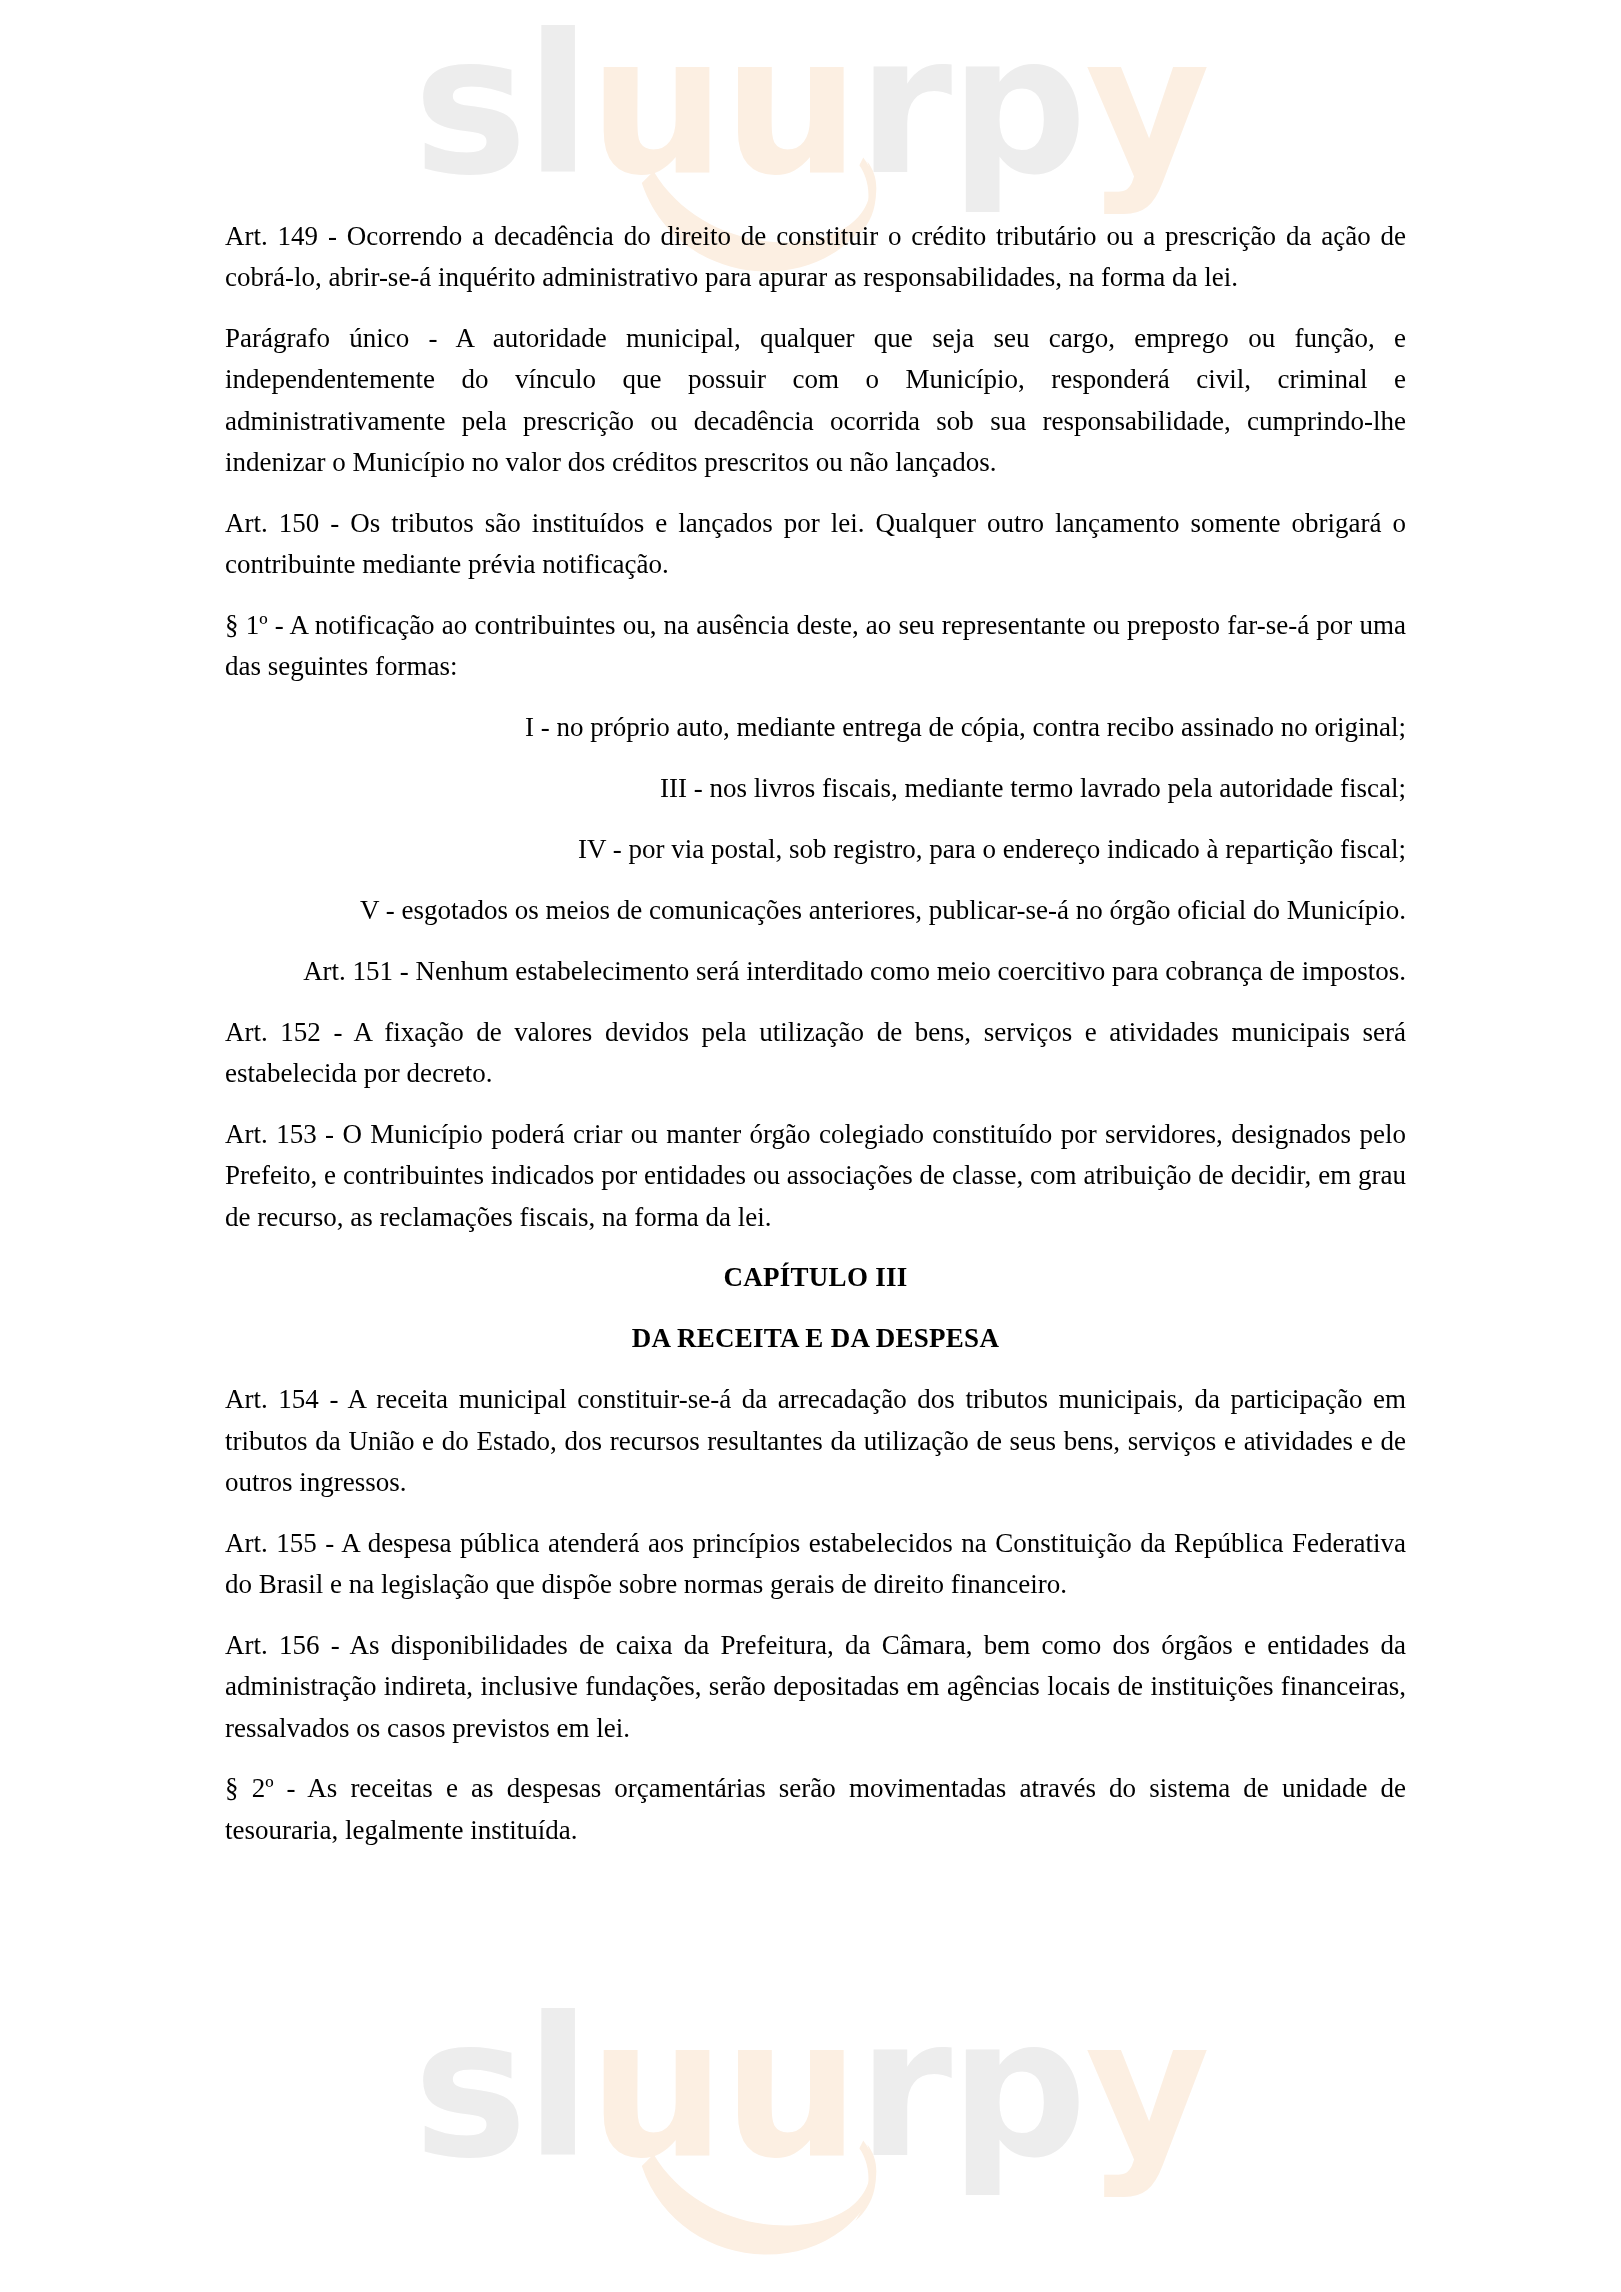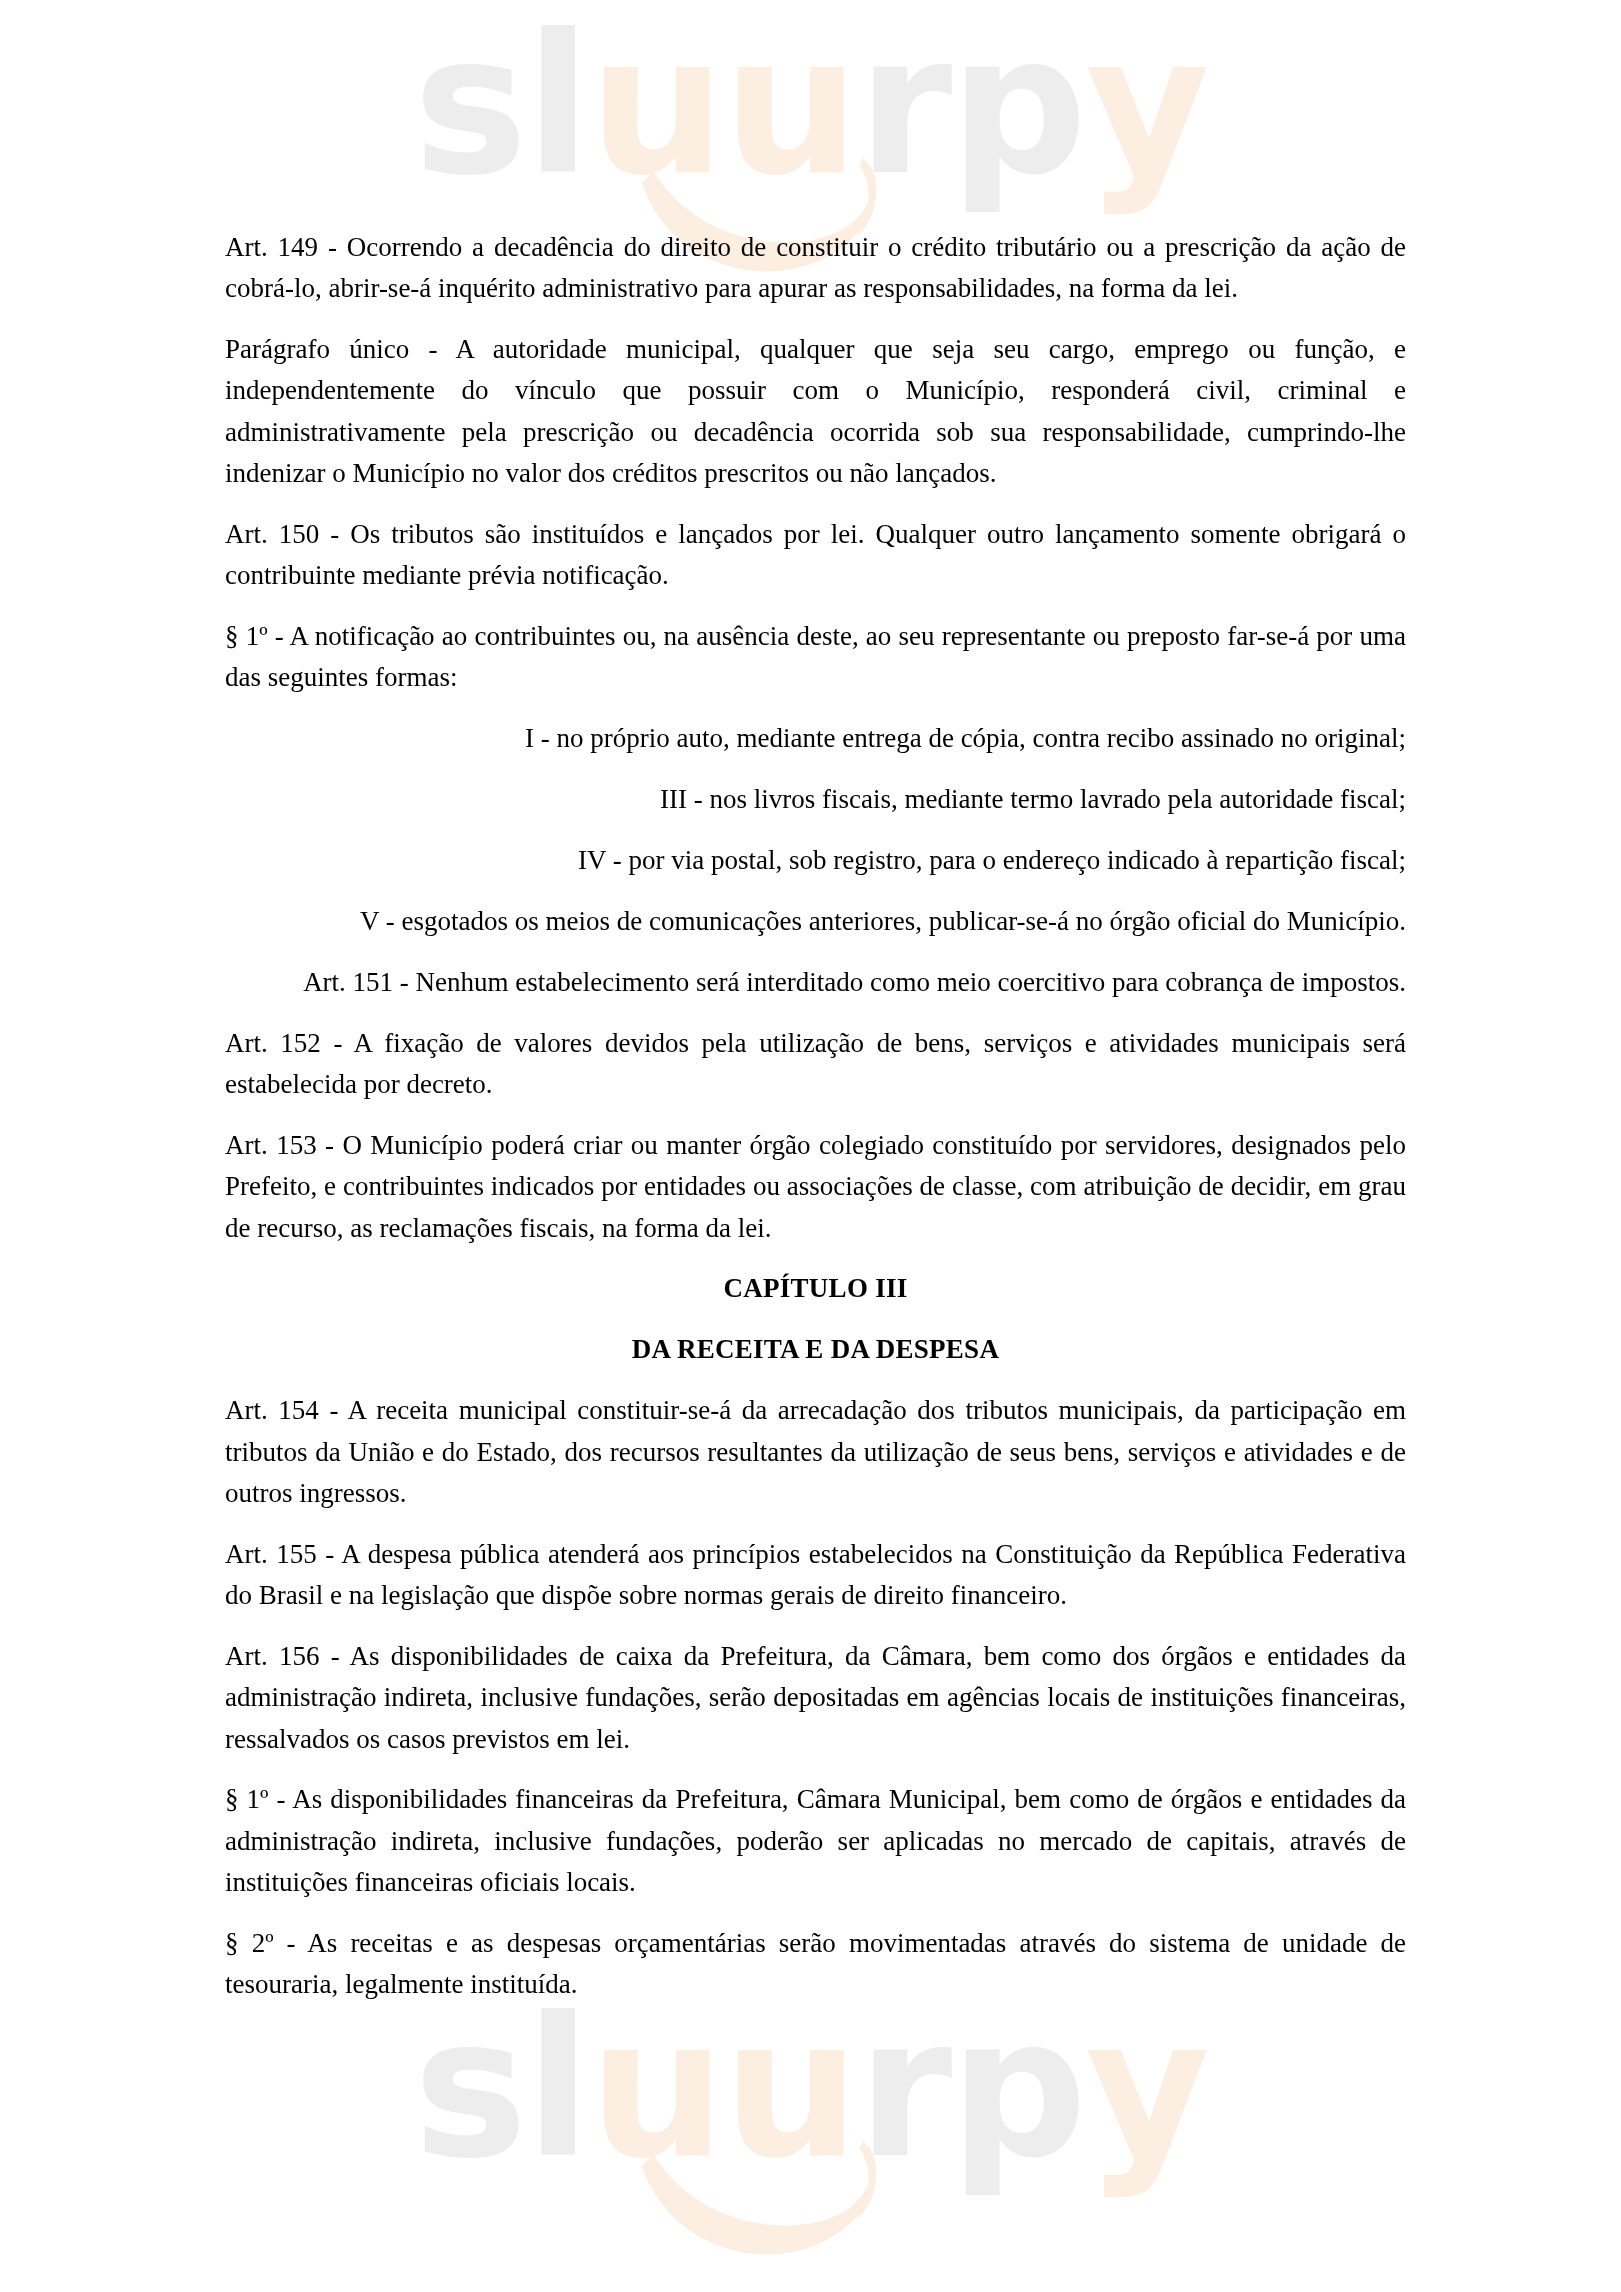--- a/index.html
+++ b/index.html
@@ -55,21 +55,21 @@
     width: 294px;
     height: 167px;
     transform: translateX(-50%);
   }
   .wm-swoosh svg { display: block; width: 100%; height: 100%; }
 
   
   .content {
     position: absolute;
     left: 225px;
-    top: 227px;
+    top: 216px;
     width: 1181px;
     z-index: 2;
   }
 
   p.para {
     margin: 0 0 19.6px 0;
     font-size: 27px;
     line-height: 1.53;
     text-align: justify;
     text-justify: inter-word;
@@ -155,19 +155,18 @@
     <p class="heading chapter">CAPÍTULO III</p>
 
     <p class="heading">DA RECEITA E DA DESPESA</p>
 
     <p class="para">Art. 154 - A receita municipal constituir-se-á da arrecadação dos tributos municipais, da participação em tributos da União e do Estado, dos recursos resultantes da utilização de seus bens, serviços e atividades e de outros ingressos.</p>
 
     <p class="para">Art. 155 - A despesa pública atenderá aos princípios estabelecidos na Constituição da República Federativa do Brasil e na legislação que dispõe sobre normas gerais de direito financeiro.</p>
 
     <p class="para">Art. 156 - As disponibilidades de caixa da Prefeitura, da Câmara, bem como dos órgãos e entidades da administração indireta, inclusive fundações, serão depositadas em agências locais de instituições financeiras, ressalvados os casos previstos em lei.</p>
 
-    <p class="para">§ 1º - As disponibilidades financeiras da Prefeitura, Câmara Municipal, bem como de órgãos e entidades da administração indireta, inclusive fundações, poderão ser aplicadas no mercado de capitais, através de instituições financeiras oficiais locais.</p>
 
     <p class="para">§ 2º - As receitas e as despesas orçamentárias serão movimentadas através do sistema de unidade de tesouraria, legalmente instituída.</p>
 
   </div>
 </div>
 
 
 </body></html>

